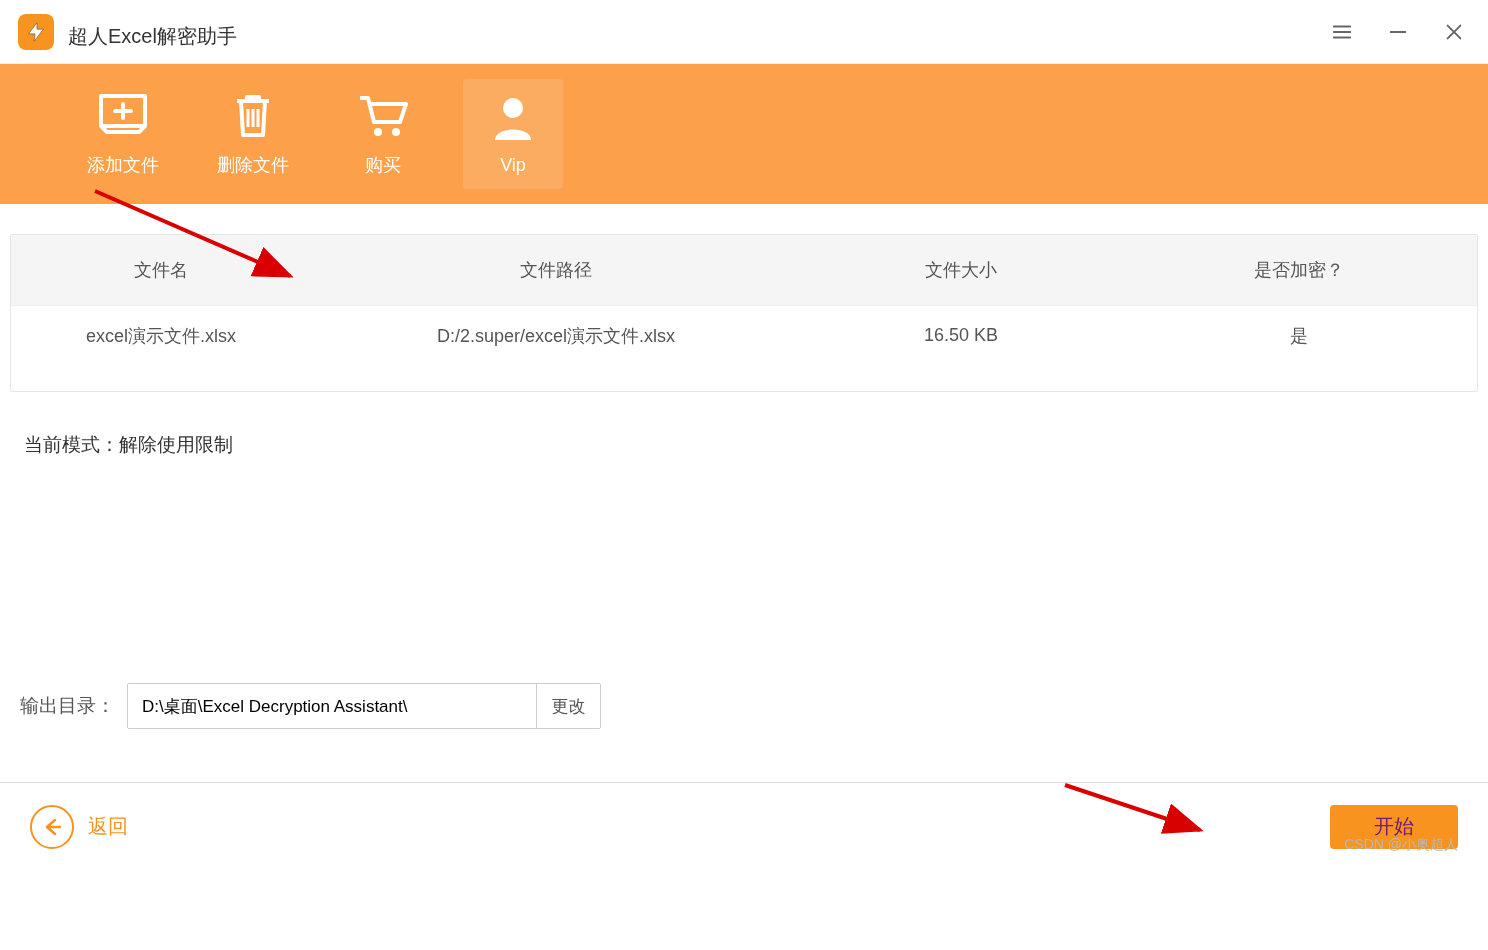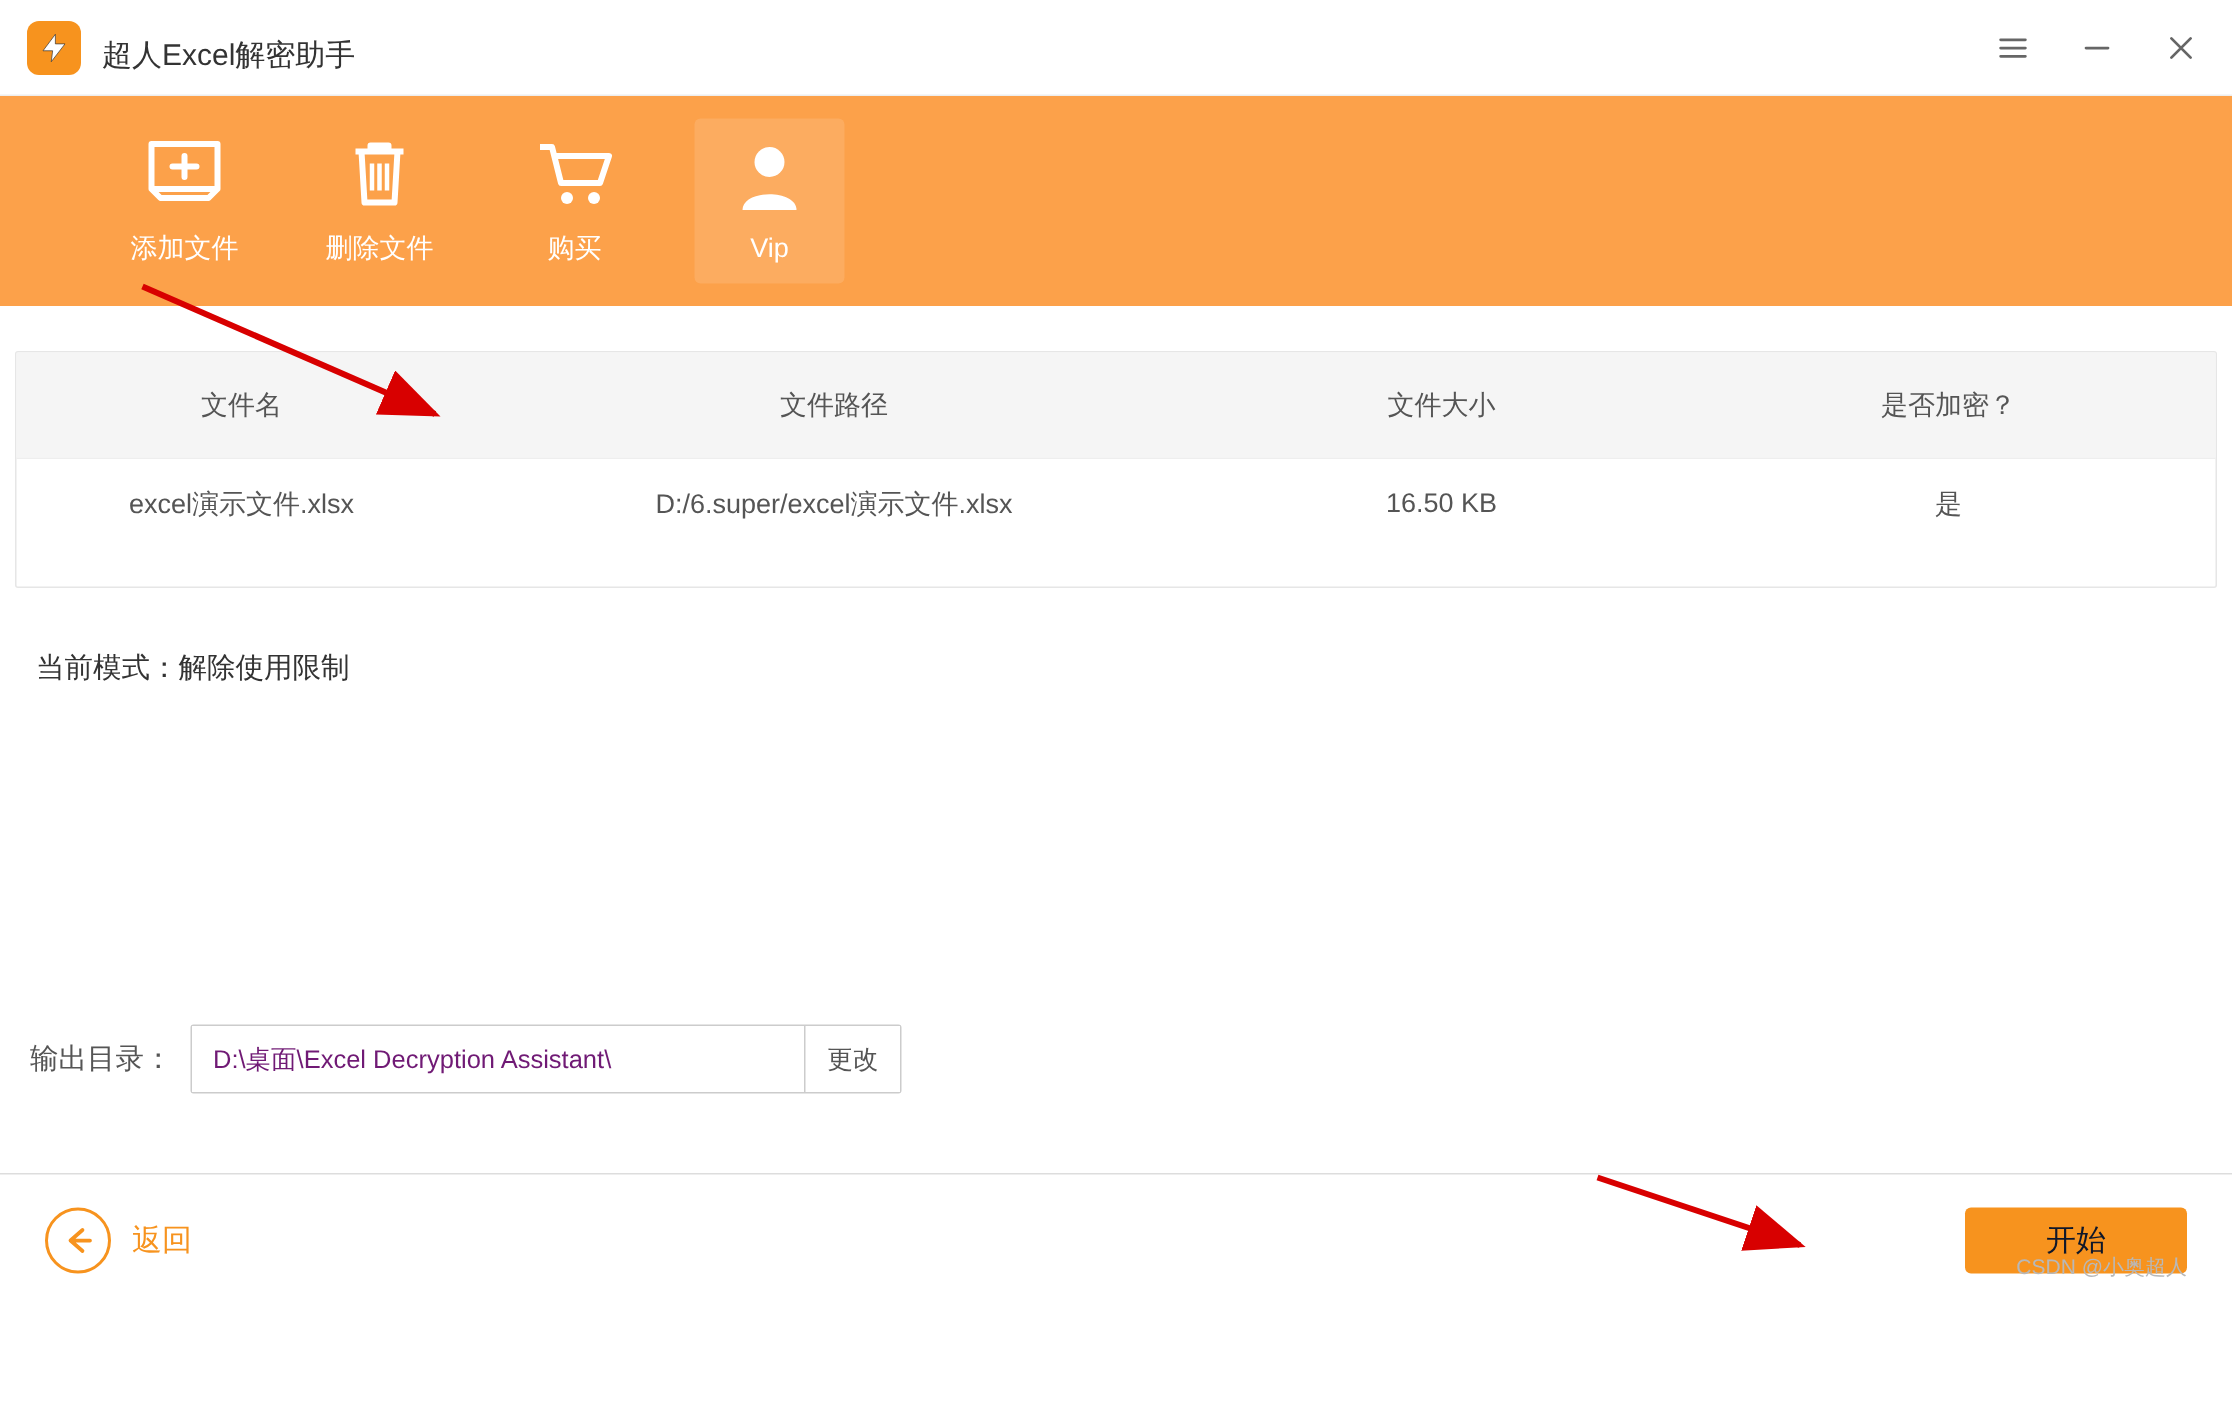--- a/index.html
+++ b/index.html
@@ -141,21 +141,21 @@
       border: 1px solid #ccc;
       border-radius: 2px;
       height: 46px;
     }
     .output-input {
       width: 408px;
       padding: 0 14px;
       border: none;
       outline: none;
       font-size: 17px;
-      color: #701a75;
+      color: #000000;
       background: #fff;
     }
     .output-btn {
       width: 64px;
       border-left: 1px solid #ccc;
       display: flex;
       align-items: center;
       justify-content: center;
       font-size: 17px;
       color: #555;
@@ -187,24 +187,24 @@
       border-radius: 50%;
       display: flex;
       align-items: center;
       justify-content: center;
     }
     .back-label {
       font-size: 20px;
       color: #f7931e;
     }
     .start-btn {
-      width: 148px;
+      width: 128px;
       height: 44px;
       background: #f7931e;
-      color: #0f172a;
+      color: #701a75;
       border-radius: 4px;
       display: flex;
       align-items: center;
       justify-content: center;
       font-size: 20px;
       cursor: pointer;
     }
     .watermark {
       position: absolute;
       right: 30px;
@@ -293,21 +293,21 @@
 <div class="content">
   <div class="table">
     <div class="thead">
       <div class="tcell c1">文件名</div>
       <div class="tcell c2">文件路径</div>
       <div class="tcell c3">文件大小</div>
       <div class="tcell c4">是否加密？</div>
     </div>
     <div class="trow">
       <div class="tcell c1">excel演示文件.xlsx</div>
-      <div class="tcell c2">D:/6.super/excel演示文件.xlsx</div>
+      <div class="tcell c2">D:/2.super/excel演示文件.xlsx</div>
       <div class="tcell c3">16.50 KB</div>
       <div class="tcell c4">是</div>
     </div>
     <div class="table-bottom"></div>
   </div>
   <div class="mode-line">当前模式：解除使用限制</div>
 </div>
 
 <div class="output-row">
   <div class="output-label">输出目录：</div>

